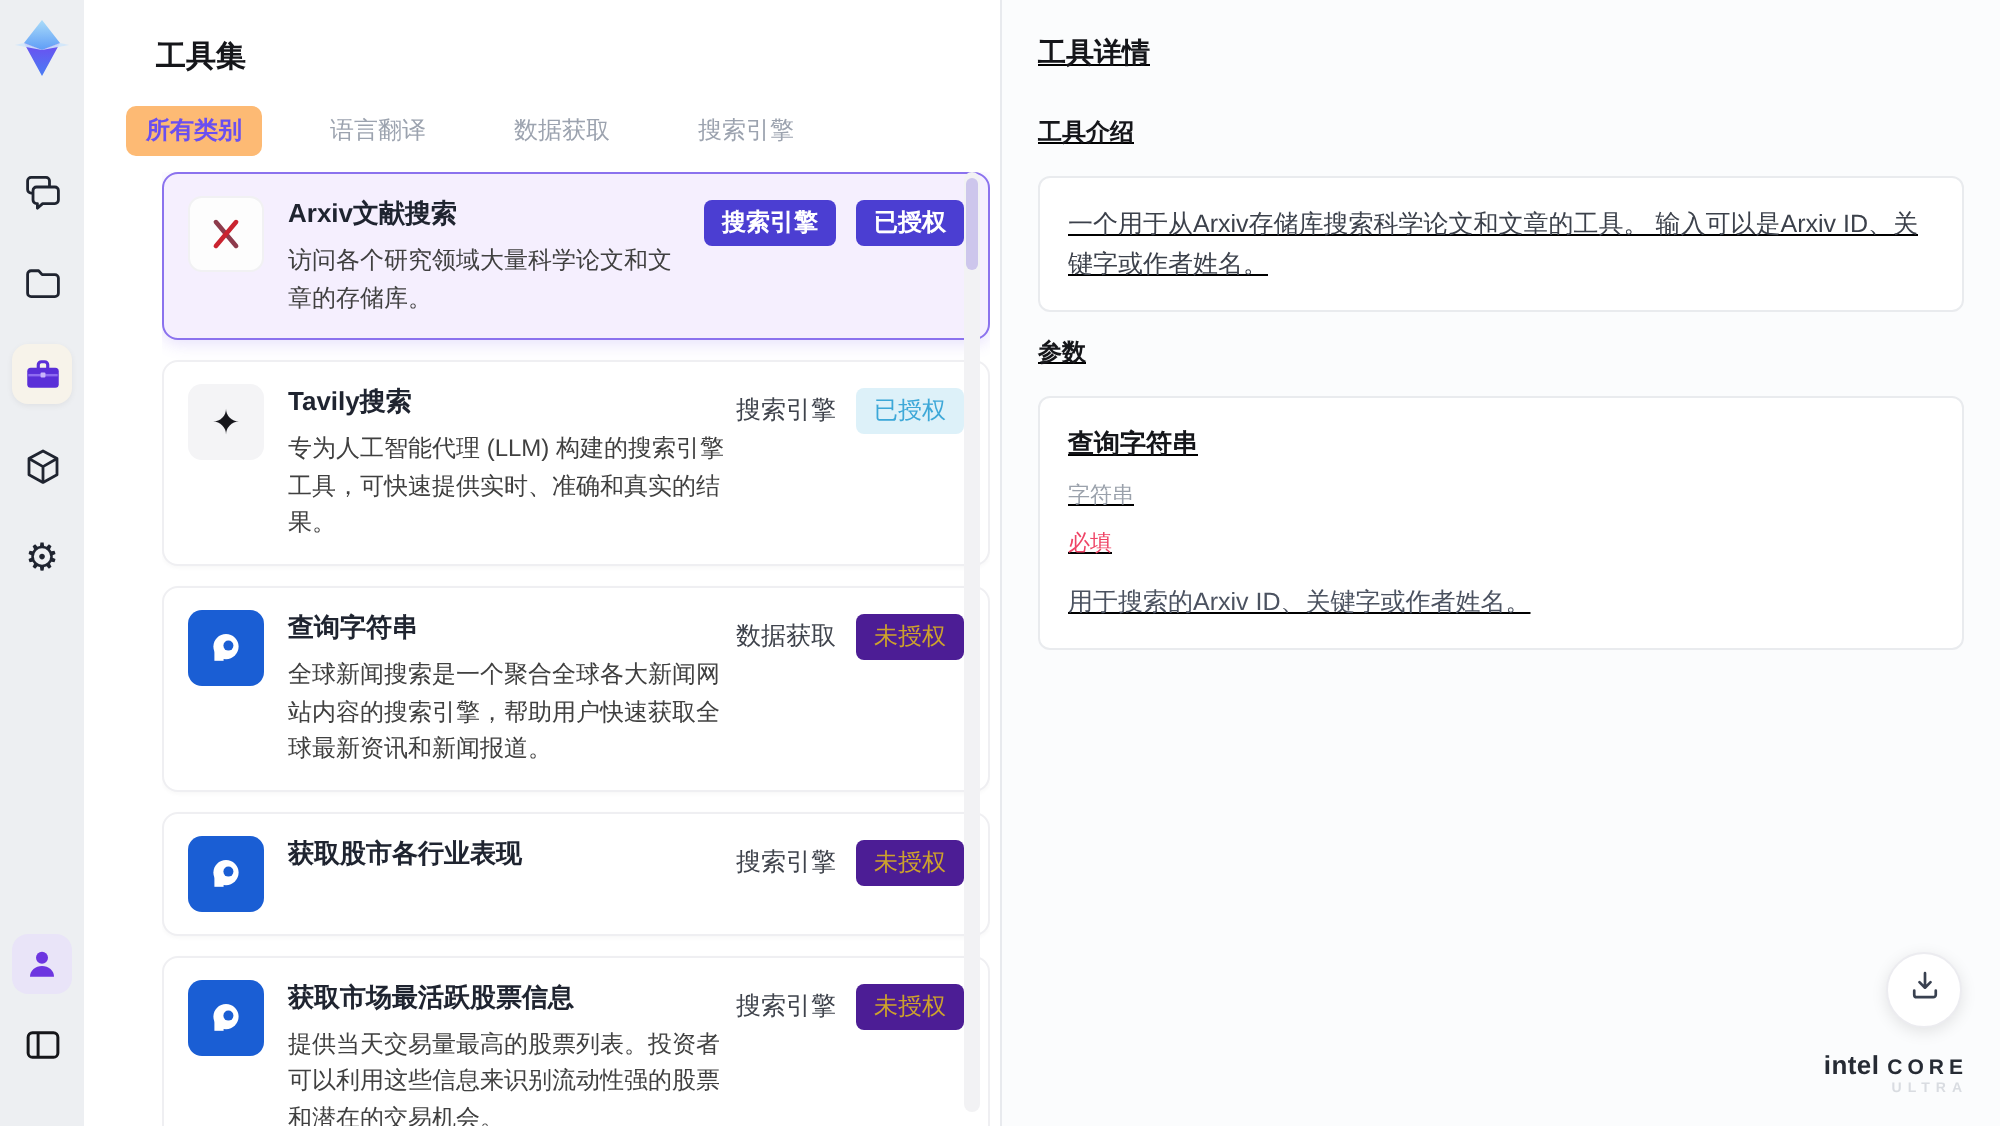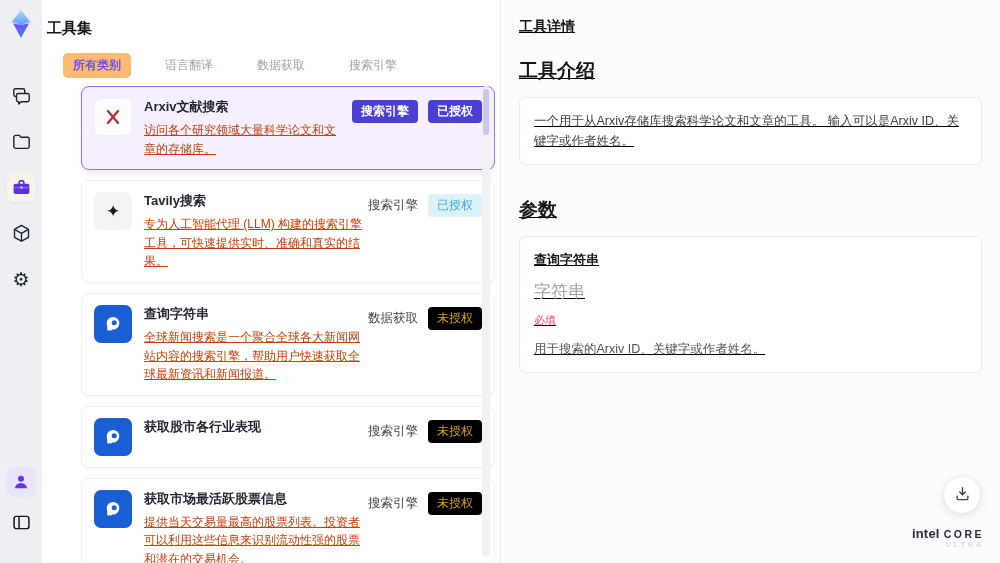--- a/index.html
+++ b/index.html
@@ -13,62 +13,62 @@
   .nav-btn { width:30px; height:30px; border-radius:8px; display:flex; align-items:center;
              justify-content:center; margin-bottom:16px; cursor:pointer; }
   .nav-btn.active { background:#f7f3ea; box-shadow:0 1px 3px rgba(0,0,0,.06); }
   .nav-btn svg { display:block; }
   .gear-glyph { font-size:19px; color:#1f2430; line-height:1; }
   .rail-bottom { margin-top:auto; display:flex; flex-direction:column; align-items:center; }
   .nav-btn.user-btn { background:#e9e4f8; margin-bottom:10px; }
 
   
   .list-panel { position:absolute; left:42px; top:0; width:458px; height:563px; background:#fff; }
-  .page-title { font-size:15px; font-weight:bold; color:#15161a; padding:19px 0 15px 5px; }
+  .page-title { font-size:15px; font-weight:bold; color:#15161a; padding:19px 0 15px 36px; }
   .tabs { display:flex; align-items:center; gap:24px; padding:0 0 10px 21px; }
   .tab { font-size:12px; color:#9ca3af; padding:4px 10px; border-radius:5px; cursor:pointer; white-space:nowrap; }
   .tab.active { background:#fdba74; color:#6a4ff0; font-weight:bold; }
 
   .tool-list { position:absolute; left:39px; top:86px; width:414px; height:542px; overflow:hidden; }
   .tool-card { display:flex; align-items:flex-start; background:#fff; border:1px solid #efeff2;
                border-radius:8px; padding:11px 12px; margin-bottom:10px;
                box-shadow:0 1px 2px rgba(0,0,0,.03); cursor:pointer; }
   .tool-card.selected { border:1.5px solid #8b72ee; background:#f5effe;
                         box-shadow:0 2px 8px rgba(120,90,240,.18); }
   .t-icon { width:38px; height:38px; border-radius:7px; flex:none; display:flex;
             align-items:center; justify-content:center; margin-right:12px; overflow:hidden; }
   .icon-arxiv { background:#fdfdfd; border:1px solid #f1f1f3; }
   .icon-tavily { background:#f4f4f6; }
   .icon-tavily .star { font-size:17px; color:#17171c; line-height:1; }
   .icon-news-blue { background:#1a5ed4; }
   .t-body { flex:1; min-width:0; padding-right:6px; }
   .t-title { font-size:13px; font-weight:bold; color:#1f2430; margin-bottom:5px; }
-  .t-desc { font-size:12px; color:#c2410c; line-height:1.55;text-decoration:underline; }
+  .t-desc { font-size:12px; color:#404040; line-height:1.55; }
   .t-meta { flex:none; display:flex; gap:10px; align-items:center; padding-top:2px; }
   .cat-text { font-size:12.5px; color:#3f434c; white-space:nowrap; }
   .badge { font-size:12px; padding:3px 9px; border-radius:4px; white-space:nowrap; }
   .badge.solid { background:#4b3ed2; color:#fff; font-weight:bold; }
   .badge.blue { background:#ddf1f9; color:#3da8d8; }
-  .badge.yellow { background:#000000; color:#cda22c;font-family:Liberation Serif, serif; }
+  .badge.yellow { background:#4c1d95; color:#cda22c;font-family:Liberation Serif, serif; }
 
   .scrollbar { position:absolute; left:440px; top:86px; width:8px; height:470px;
                background:#f2f2f4; border-radius:4px; }
   .scroll-thumb { position:absolute; left:1px; top:3px; width:6px; height:46px;
                   background:#cdc6ec; border-radius:3px; }
 
   
   .details { position:absolute; left:500px; top:0; width:500px; height:563px;
              background:#fbfcfd; border-left:1px solid #e8eaee; padding:18px 18px 0;text-decoration:underline; }
   .dp-title { font-size:14px; font-weight:bold; color:#15161a; margin-bottom:22px; }
-  .dp-sub { font-size:19px; font-weight:bold; color:#15161a; margin-bottom:13px; }
+  .dp-sub { font-size:12px; font-weight:bold; color:#15161a; margin-bottom:13px; }
   .dp-box { background:#fff; border:1px solid #e9ebee; border-radius:6px; padding:13px 14px;
-            font-size:12.5px; color:#3c414b; line-height:1.6; margin-bottom:32px; }
+            font-size:12.5px; color:#3c414b; line-height:1.6; margin-bottom:12px; }
   .param-head { display:flex; align-items:baseline; gap:7px;flex-direction:column; }
   .param-name { font-size:13px; font-weight:bold; color:#15161a; }
-  .param-type { font-size:17px; color:#9aa1ab; }
+  .param-type { font-size:11px; color:#9aa1ab; }
   .param-req { font-size:11px; color:#ef4466; }
   .param-desc { margin-top:9px; font-size:12.5px; color:#4b5260; }
 
   
   .download-fab { position:absolute; right:19px; bottom:49px; width:38px; height:38px;
                   border-radius:50%; background:#fff; border:1px solid #ececf0;
                   box-shadow:0 2px 8px rgba(0,0,0,.10); display:flex; align-items:center;
                   justify-content:center; cursor:pointer; }
   .intel-mark { position:absolute; right:16px; bottom:14px; text-align:right; line-height:1.1; }
   .intel-row { color:#262b34;margin-top:44px; }

